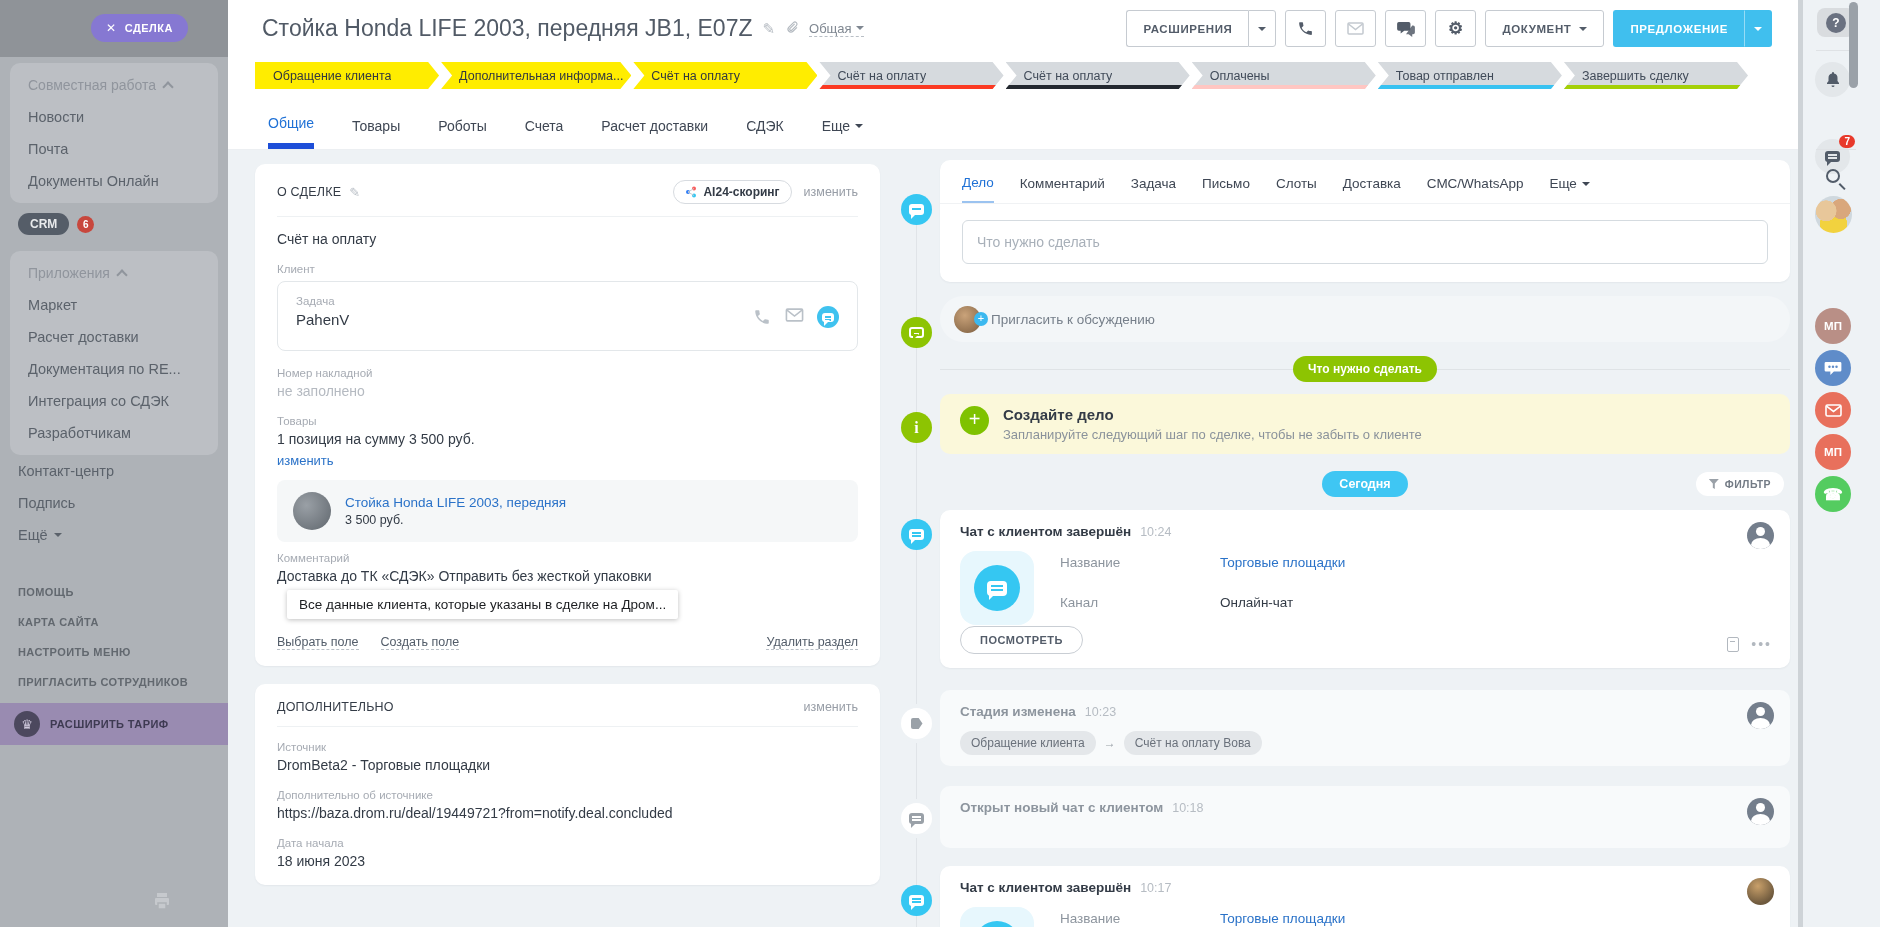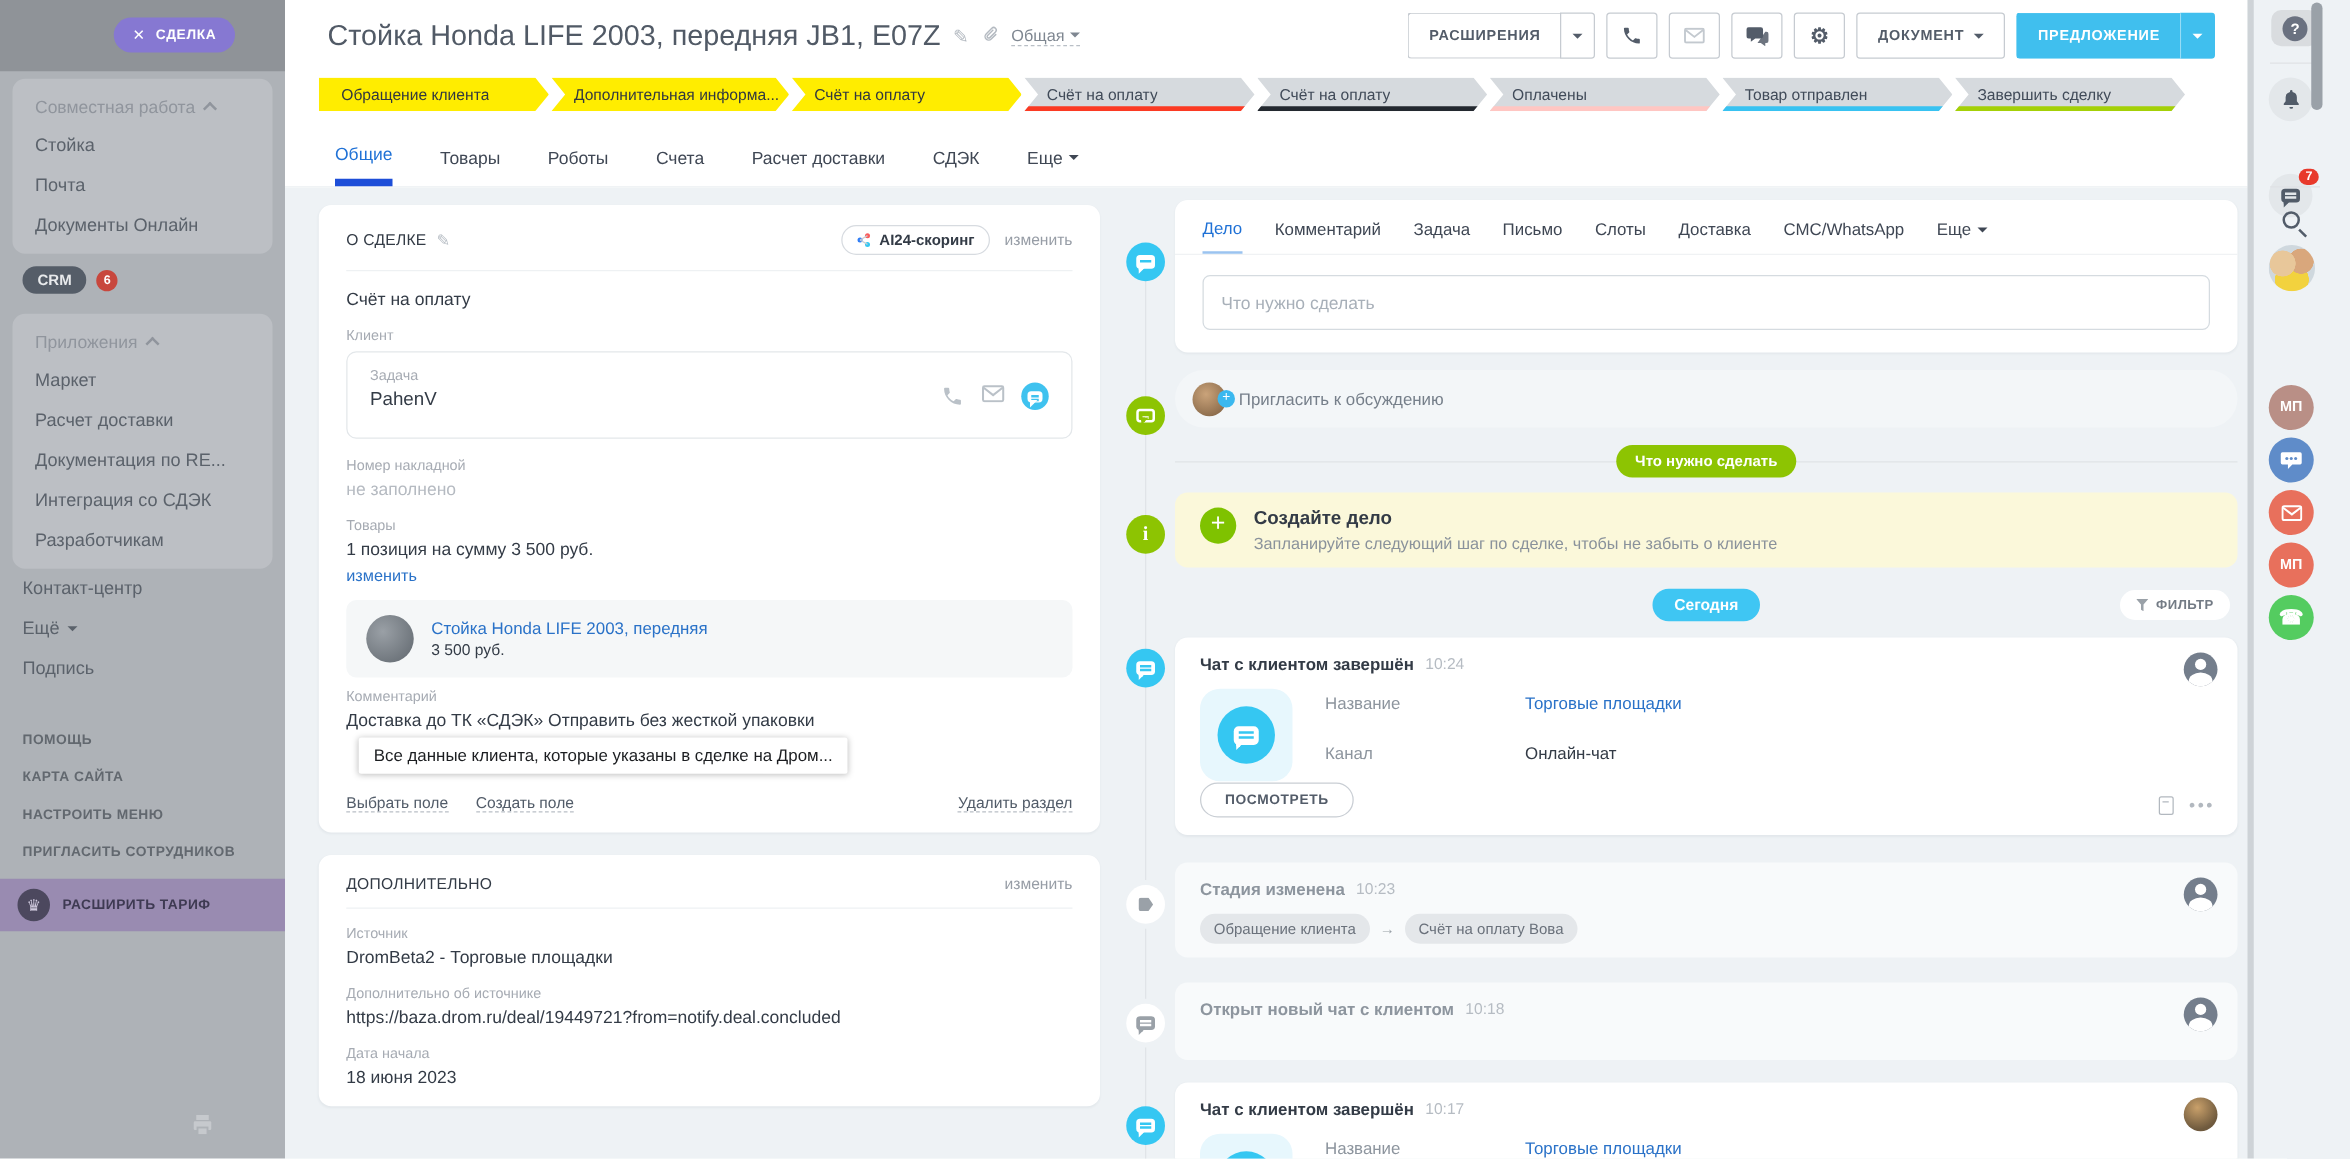--- a/index.html
+++ b/index.html
@@ -128,21 +128,21 @@
   .plus-circle{width:29px;height:29px;border-radius:50%;background:#7fc200;color:#fff;font-size:20px;line-height:27px;text-align:center;flex:none;cursor:pointer}
   .create-title{font-size:15px;font-weight:700;color:#333b46;cursor:pointer}
   .create-sub{font-size:13px;color:#8a929b;margin-top:4px}
   .today-row{position:relative;margin-top:16px;height:28px;display:flex;align-items:center;justify-content:center}
   .blue-pill{background:#3fc6f3;color:#fff;font-size:12.5px;font-weight:700;border-radius:14px;padding:6px 17px}
   .filter-btn{position:absolute;right:6px;top:2px;background:#fff;border-radius:15px;padding:6px 13px;display:flex;gap:6px;align-items:center;
     font-size:10.5px;font-weight:700;color:#737b85;letter-spacing:.4px;cursor:pointer}
   .funnel{width:10px;height:10px;background:#9aa1a8;clip-path:polygon(0 0,100% 0,60% 45%,60% 100%,40% 88%,40% 45%)}
   .ev-card{position:relative;background:#fff;border-radius:10px;box-shadow:0 1px 2px rgba(50,60,80,.06);padding:14px 20px}
   .ev-card--sys{background:#f8fafb;box-shadow:none}
-  .ev-title{font-size:13.5px;font-weight:700;color:#333b46;display:flex;align-items:flex-start;gap:9px}
+  .ev-title{font-size:13.5px;font-weight:700;color:#333b46;display:flex;align-items:flex-end;gap:9px}
   .ev-title--gray{color:#8d959e}
   .ev-time{font-size:12.5px;font-weight:400;color:#b6bcc3}
   .person{width:27px;height:27px;border-radius:50%;background:#747e8c;position:relative;overflow:hidden;flex:none}
   .person::before{content:"";position:absolute;left:9px;top:5px;width:9px;height:9px;border-radius:50%;background:#fff}
   .person::after{content:"";position:absolute;left:4px;top:16px;width:19px;height:14px;border-radius:50%;background:#fff}
   .ev-ava{position:absolute;right:16px;top:12px}
   .photo-ava{width:27px;height:27px;border-radius:50%;background:radial-gradient(circle at 40% 30%,#c9a06a,#6f5a3e 70%);flex:none}
   .ev-body{display:flex;gap:26px;margin-top:12px}
   .chat-tile{width:74px;height:74px;border-radius:16px;background:#e7f7fd;display:flex;align-items:center;justify-content:center;flex:none}
   .chat-circle{width:46px;height:46px;border-radius:50%;background:#35c7f2;display:flex;align-items:center;justify-content:center}
@@ -196,21 +196,21 @@
         <span class="x">✕</span>
         <span>СДЕЛКА</span>
       </div>
     </div>
 
     <div class="menu-box">
       <div class="sb-h">
         <span>Совместная работа</span>
         <span class="chev"></span>
       </div>
-      <div class="sb-i">Стойка</div>
+      <div class="sb-i">Новости</div>
       <div class="sb-i">Почта</div>
       <div class="sb-i">Документы Онлайн</div>
     </div>
 
     <div class="crm-row">
       <span class="crm-pill">CRM</span>
       <span class="crm-badge">6</span>
     </div>
 
     <div class="menu-box">
@@ -219,25 +219,25 @@
         <span class="chev"></span>
       </div>
       <div class="sb-i">Маркет</div>
       <div class="sb-i">Расчет доставки</div>
       <div class="sb-i">Документация по RE...</div>
       <div class="sb-i">Интеграция со СДЭК</div>
       <div class="sb-i">Разработчикам</div>
     </div>
 
     <div class="sb-i">Контакт-центр</div>
+    <div class="sb-i">Подпись</div>
     <div class="sb-i" style="display:flex;align-items:center;gap:6px">
       <span>Ещё</span>
       <span class="caret" style="color:#5b626b"></span>
     </div>
-    <div class="sb-i">Подпись</div>
 
     <div class="sb-footer">
       <div class="sb-f">ПОМОЩЬ</div>
       <div class="sb-f">КАРТА САЙТА</div>
       <div class="sb-f">НАСТРОИТЬ МЕНЮ</div>
       <div class="sb-f">ПРИГЛАСИТЬ СОТРУДНИКОВ</div>
       <div class="upgrade">
         <span class="crown">♛</span>
         <span class="txt">РАСШИРИТЬ ТАРИФ</span>
       </div>

